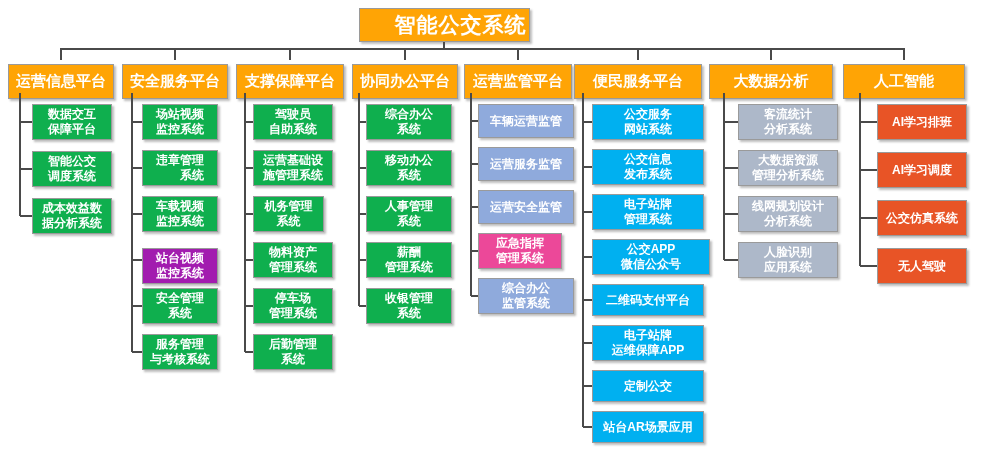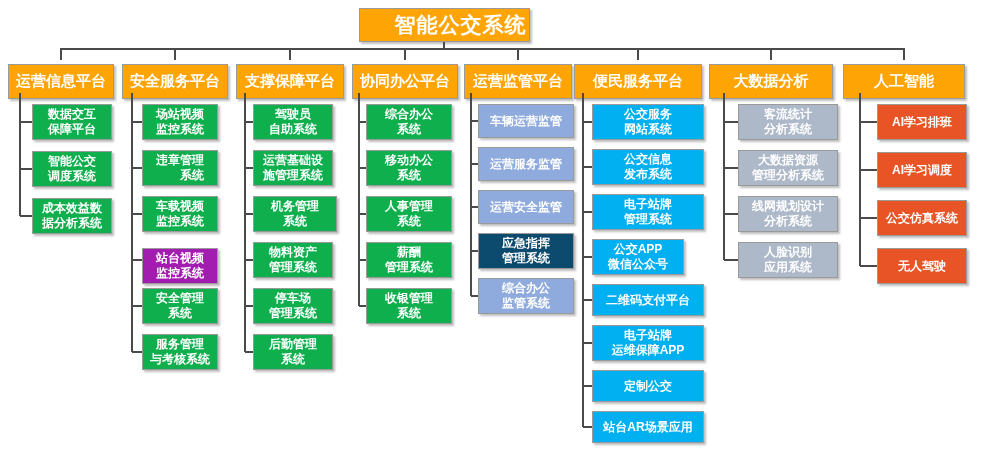--- a/index.html
+++ b/index.html
@@ -62,21 +62,21 @@
       <div class="ln" style="left: 131px; top: 93px; width: 2px; height: 259px;"></div>
       <div class="ln" style="left: 289px; top: 48px; width: 2px; height: 12px;"></div>
       <div class="node header" style="left: 236px; top: 58px; width: 108px; height: 35px; background: rgb(255, 164, 5);">支撑保障平台</div>
       <div class="ln" style="left: 245px; top: 121px; width: 8px; height: 2px;"></div>
       <div class="node child" style="left: 253px; top: 104px; width: 80px; height: 36px; background: rgb(15, 175, 78);">驾驶员
 自助系统</div>
       <div class="ln" style="left: 245px; top: 167px; width: 8px; height: 2px;"></div>
       <div class="node child" style="left: 253px; top: 150px; width: 80px; height: 36px; background: rgb(15, 175, 78);">运营基础设
 施管理系统</div>
       <div class="ln" style="left: 245px; top: 213px; width: 8px; height: 2px;"></div>
-      <div class="node child" style="left: 253px; top: 196px; width: 84px; height: 36px; background: rgb(15, 175, 78);">机务管理
+      <div class="node child" style="left: 253px; top: 196px; width: 71px; height: 36px; background: rgb(15, 175, 78);">机务管理
 系统</div>
       <div class="ln" style="left: 245px; top: 259px; width: 8px; height: 2px;"></div>
       <div class="node child" style="left: 253px; top: 242px; width: 80px; height: 36px; background: rgb(15, 175, 78);">物料资产
 管理系统</div>
       <div class="ln" style="left: 245px; top: 305px; width: 8px; height: 2px;"></div>
       <div class="node child" style="left: 253px; top: 288px; width: 80px; height: 36px; background: rgb(15, 175, 78);">停车场
 管理系统</div>
       <div class="ln" style="left: 245px; top: 351px; width: 8px; height: 2px;"></div>
       <div class="node child" style="left: 253px; top: 334px; width: 80px; height: 36px; background: rgb(15, 175, 78);">后勤管理
 系统</div>
@@ -101,39 +101,39 @@
       <div class="ln" style="left: 358px; top: 93px; width: 2px; height: 213px;"></div>
       <div class="ln" style="left: 517px; top: 48px; width: 2px; height: 12px;"></div>
       <div class="node header" style="left: 464px; top: 58px; width: 108px; height: 35px; background: rgb(255, 164, 5);">运营监管平台</div>
       <div class="ln" style="left: 471px; top: 120px; width: 7px; height: 2px;"></div>
       <div class="node child" style="left: 478px; top: 104px; width: 96px; height: 34px; background: rgb(143, 170, 220);">车辆运营监管</div>
       <div class="ln" style="left: 471px; top: 163px; width: 7px; height: 2px;"></div>
       <div class="node child" style="left: 478px; top: 147px; width: 96px; height: 34px; background: rgb(143, 170, 220);">运营服务监管</div>
       <div class="ln" style="left: 471px; top: 206px; width: 7px; height: 2px;"></div>
       <div class="node child" style="left: 478px; top: 190px; width: 96px; height: 34px; background: rgb(143, 170, 220);">运营安全监管</div>
       <div class="ln" style="left: 471px; top: 250px; width: 7px; height: 2px;"></div>
-      <div class="node child" style="left: 478px; top: 233px; width: 96px; height: 36px; background: #0c4a6e;">应急指挥
+      <div class="node child" style="left: 478px; top: 233px; width: 84px; height: 36px; background: #ec4899;">应急指挥
 管理系统</div>
       <div class="ln" style="left: 471px; top: 295px; width: 7px; height: 2px;"></div>
       <div class="node child" style="left: 478px; top: 278px; width: 96px; height: 36px; background: rgb(143, 170, 220);">综合办公
 监管系统</div>
       <div class="ln" style="left: 470px; top: 93px; width: 2px; height: 203px;"></div>
       <div class="ln" style="left: 637px; top: 48px; width: 2px; height: 12px;"></div>
       <div class="node header" style="left: 574px; top: 58px; width: 128px; height: 35px; background: rgb(255, 164, 5);">便民服务平台</div>
       <div class="ln" style="left: 583px; top: 121px; width: 9px; height: 2px;"></div>
       <div class="node child" style="left: 592px; top: 104px; width: 112px; height: 36px; background: rgb(0, 176, 240);">公交服务
 网站系统</div>
       <div class="ln" style="left: 583px; top: 166px; width: 9px; height: 2px;"></div>
       <div class="node child" style="left: 592px; top: 149px; width: 112px; height: 36px; background: rgb(0, 176, 240);">公交信息
 发布系统</div>
       <div class="ln" style="left: 583px; top: 211px; width: 9px; height: 2px;"></div>
       <div class="node child" style="left: 592px; top: 194px; width: 112px; height: 36px; background: rgb(0, 176, 240);">电子站牌
 管理系统</div>
       <div class="ln" style="left: 583px; top: 256px; width: 9px; height: 2px;"></div>
-      <div class="node child" style="left: 592px; top: 239px; width: 92px; height: 36px; background: rgb(0, 176, 240);">公交APP
+      <div class="node child" style="left: 592px; top: 239px; width: 118px; height: 36px; background: rgb(0, 176, 240);">公交APP
 微信公众号</div>
       <div class="ln" style="left: 583px; top: 299px; width: 9px; height: 2px;"></div>
       <div class="node child" style="left: 592px; top: 284px; width: 112px; height: 32px; background: rgb(0, 176, 240);">二维码支付平台</div>
       <div class="ln" style="left: 583px; top: 342px; width: 9px; height: 2px;"></div>
       <div class="node child" style="left: 592px; top: 325px; width: 112px; height: 36px; background: rgb(0, 176, 240);">电子站牌
 运维保障APP</div>
       <div class="ln" style="left: 583px; top: 385px; width: 9px; height: 2px;"></div>
       <div class="node child" style="left: 592px; top: 370px; width: 112px; height: 32px; background: rgb(0, 176, 240);">定制公交</div>
       <div class="ln" style="left: 583px; top: 426px; width: 9px; height: 2px;"></div>
       <div class="node child" style="left: 592px; top: 411px; width: 112px; height: 32px; background: rgb(0, 176, 240);">站台AR场景应用</div>

